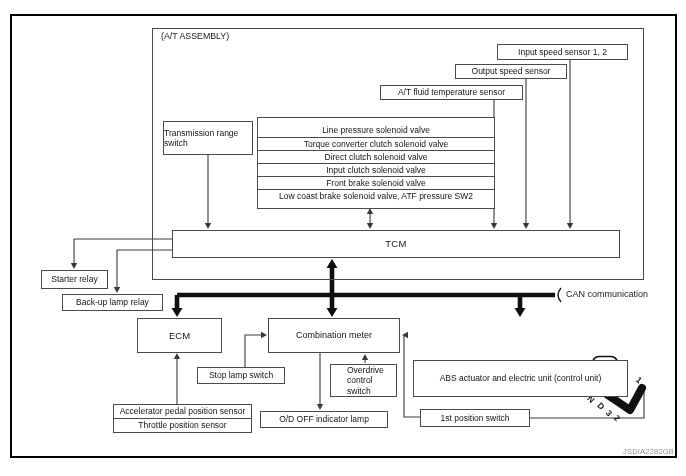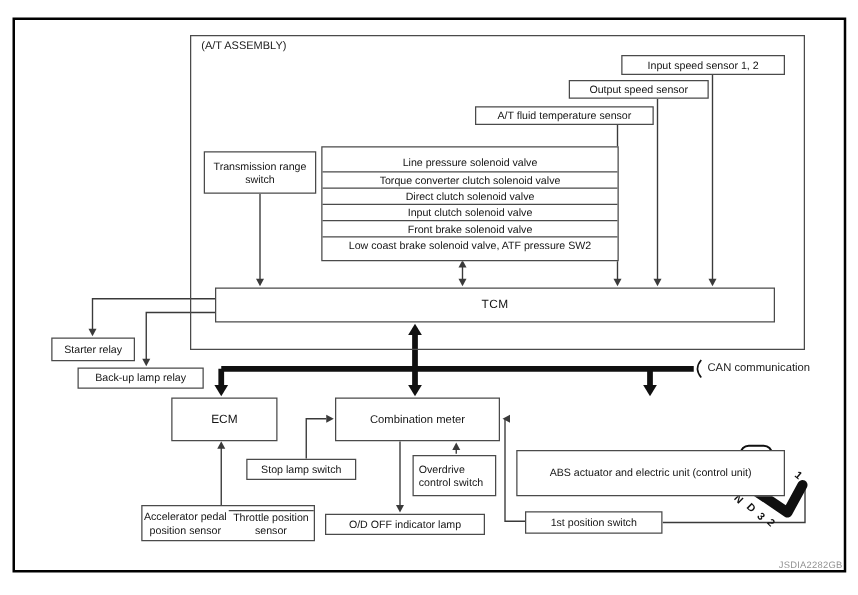--- a/index.html
+++ b/index.html
@@ -8,26 +8,26 @@
     font-family:"Liberation Sans","DejaVu Sans",sans-serif;color:#1a1a1a;
     overflow:hidden;
   }
   .frame{position:absolute;left:10px;top:14px;width:667px;height:444px;
     border:2px solid #000;box-sizing:border-box;}
   .assembly{position:absolute;left:152px;top:28px;width:492px;height:252px;
     border:1.3px solid #4a4a4a;box-sizing:border-box;background:transparent;}
   .assembly-label{position:absolute;left:161px;top:31px;font-size:8.8px;}
   svg.wires{position:absolute;left:0;top:0;}
   .b{position:absolute;background:#fff;border:1.4px solid #4a4a4a;box-sizing:border-box;
-     display:flex;align-items:center;justify-content:center;text-align:center;
+     display:flex;align-items:center;justify-content:center;
      font-size:8.5px;line-height:1.18;color:#141414;}
-  .b.left{justify-content:flex-start;text-align:left;padding-left:4px;}
+  .b.left{justify-content:flex-start;text-align:left;padding-left:16px;}
   .tcm{font-size:9.5px;letter-spacing:.3px;}
   .ecm{font-size:9.5px;}
-  .stack{flex-direction:row;padding:0;}
+  .stack{flex-direction:column;padding:0;}
   .stack .row{flex:1;width:100%;display:flex;align-items:center;justify-content:center;box-sizing:border-box;}
   .stack .row + .row{border-top:1.2px solid #4a4a4a;}
   .sol-list{flex-direction:column;padding:0;}
   .sol-list .srow{height:13px;width:100%;display:flex;align-items:center;justify-content:center;
     box-sizing:border-box;font-size:8.5px;}
   .sol-list .srow + .srow{border-top:1.1px solid #4a4a4a;}
   .can-label{position:absolute;left:566px;top:289px;font-size:9px;}
   .figure-code{position:absolute;left:590px;top:447px;width:84px;text-align:right;
     font-size:7.5px;color:#929292;letter-spacing:.2px;}
 </style>

